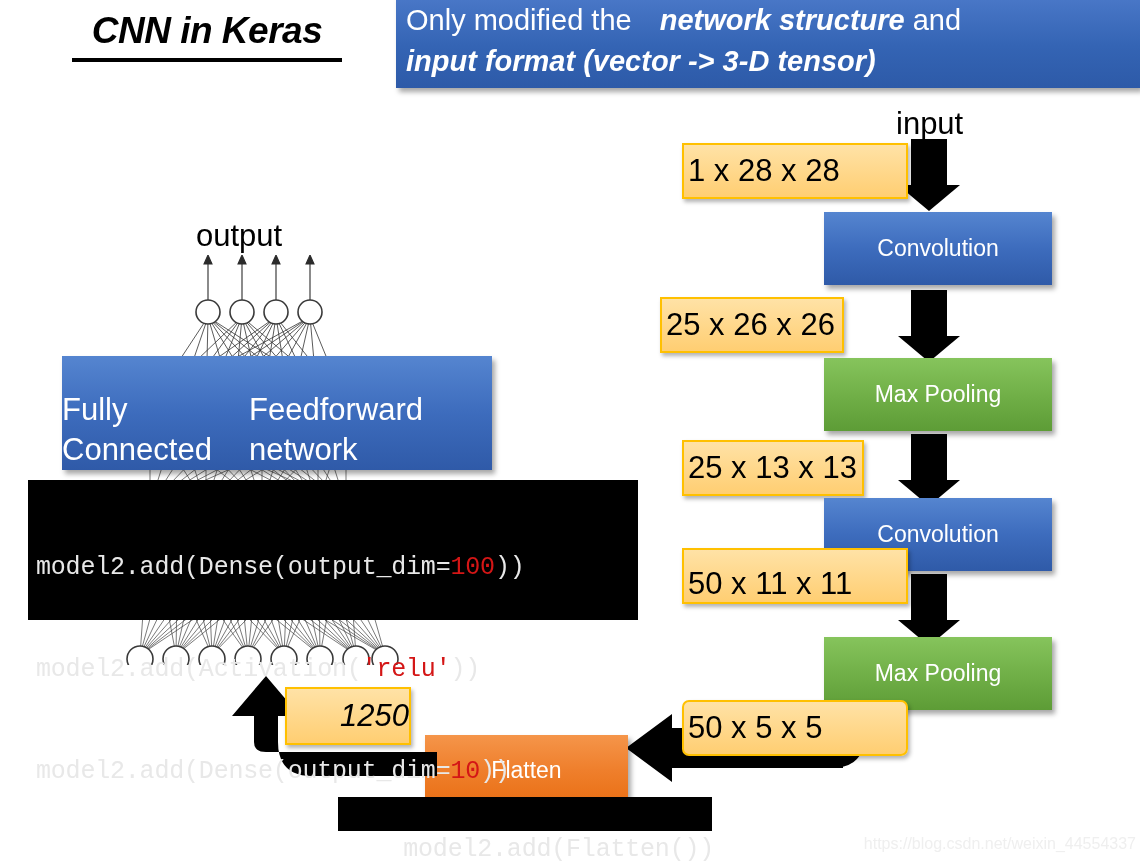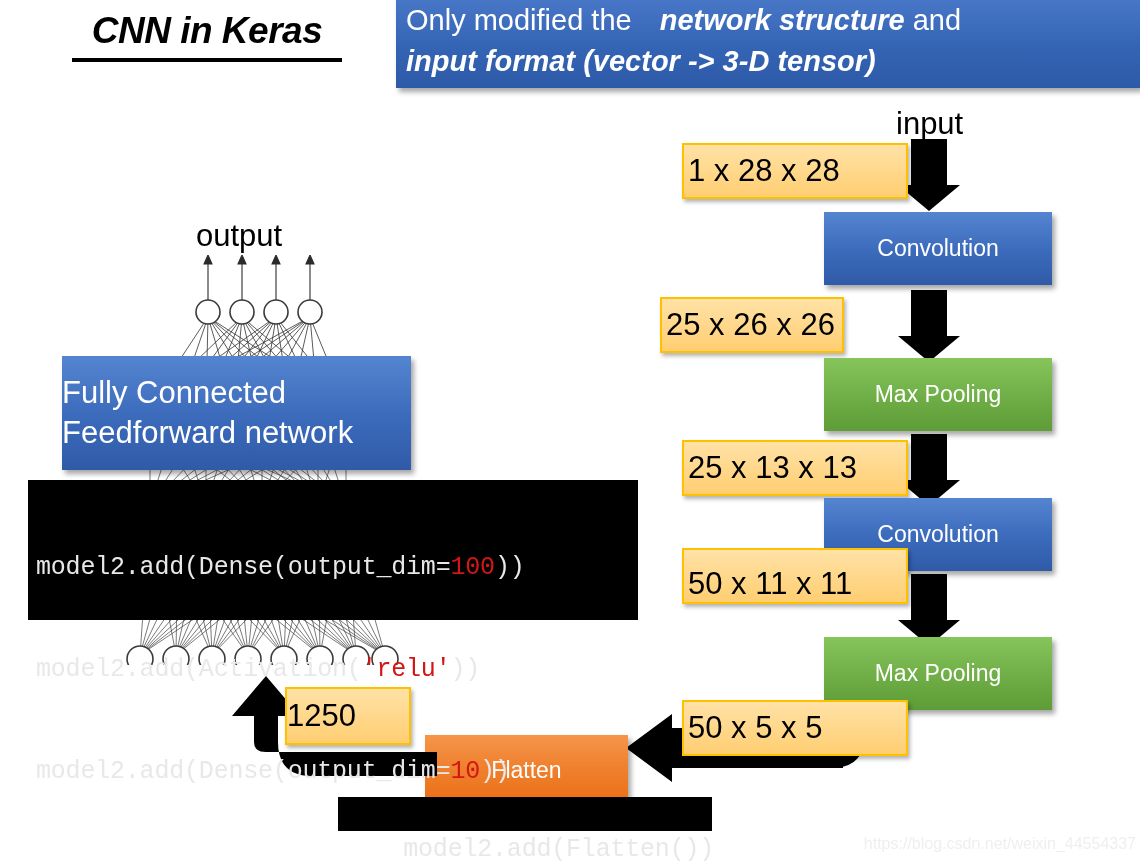--- a/index.html
+++ b/index.html
@@ -69,25 +69,25 @@
   }
   .darrow .head{
     position:absolute;left:0;width:0;height:0;
     border-left:31px solid transparent;
     border-right:31px solid transparent;
     border-top:26px solid #000;
   }
 
   
   #fcbox{
-    left:62px; top:356px; width:349px; height:114px;
+    left:62px; top:356px; width:430px; height:114px;
     background:linear-gradient(180deg,#5585d0 0%,#3d6cbd 50%,#2f5aa8 100%);
     box-shadow:3px 4px 5px rgba(0,0,0,.35);
     color:#fff;font-size:31px;line-height:40px;
-    display:flex;flex-direction:column;align-items:flex-start;justify-content:center;
+    display:flex;flex-direction:row;align-items:flex-end;justify-content:center;
     box-sizing:border-box;
   }
 
   
   .code{
     background:#000;color:#e8e8e8;
     font-family:"Liberation Mono","DejaVu Sans Mono",monospace;
     font-size:25px; line-height:34px;
     white-space:pre;
     letter-spacing:-0.2px;
@@ -140,21 +140,21 @@
 
   <div class="abs opbox green" style="left:824px;top:358px;width:228px;height:73px;">
     <span>Max Pooling</span>
   </div>
 
   <div class="abs darrow" style="left:898px;top:434px;height:72px;">
     <div class="shaft" style="height:46px;"></div>
     <div class="head" style="top:46px;"></div>
   </div>
 
-  <div class="abs ybox" style="left:682px;top:440px;width:226px;height:56px;">
+  <div class="abs ybox" style="left:682px;top:440px;width:182px;height:56px;">
     <span>25 x 13 x 13</span>
   </div>
 
   <div class="abs opbox blue" style="left:824px;top:498px;width:228px;height:73px;">
     <span>Convolution</span>
   </div>
 
   <div class="abs darrow" style="left:898px;top:574px;height:72px;">
     <div class="shaft" style="height:46px;"></div>
     <div class="head" style="top:46px;"></div>
@@ -169,39 +169,39 @@
   </div>
 
   <div class="abs" style="left:612px;top:706px;width:330px;height:85px;">
     <svg width="330" height="85" viewBox="0 0 330 85">
       <path d="M 253 0 L 253 28 Q 253 62 219 62 L 60 62 L 60 76 L 14 42 L 60 8 L 60 22 L 219 22 Q 231 22 231 10 L 231 0 Z" fill="#000"></path>
       <path d="M 231 0 L 231 40 L 253 40 L 253 0 Z" fill="#000"></path>
       <path d="M 60 22 L 219 22 Q 231 22 231 34 L 231 62 L 219 62 L 60 62 Z" fill="#000"></path>
     </svg>
   </div>
 
-  <div class="abs ybox" style="left:682px;top:700px;width:226px;height:56px;">
+  <div class="abs ybox" style="left:682px;top:700px;width:226px;height:56px;border-radius:7px;">
     <span>50 x 5 x 5</span>
   </div>
 
   <div class="abs opbox orange" style="left:425px;top:735px;width:203px;height:70px;">
     <span>Flatten</span>
   </div>
 
   <div class="abs code" style="left:338px;top:797px;width:374px;height:34px;padding:2px 6px;box-sizing:border-box;">
     <span>model2.add(Flatten())</span>
   </div>
 
   <div class="abs" style="left:222px;top:676px;width:215px;height:110px;">
     <svg width="215" height="110" viewBox="0 0 215 110">
       <path d="M 215 100 L 90 100 Q 56 100 56 66 L 56 40 L 78 40 L 44 0 L 10 40 L 32 40 L 32 66 Q 32 76 44 76 L 215 76 Z" fill="#000"></path>
     </svg>
   </div>
 
-  <div class="abs ybox" style="left:285px;top:687px;width:126px;height:58px;justify-content:flex-start;padding-left:0;">
+  <div class="abs ybox" style="left:285px;top:687px;width:126px;height:58px;justify-content:flex-end;padding-left:0;font-style:italic;">
     <span>1250</span>
   </div>
 
   <div class="abs plain-label" style="left:196px;top:218px;">output</div>
 
   <div class="abs" style="left:120px;top:255px;width:310px;height:410px;">
     <svg width="310" height="410" viewBox="0 0 310 410">
       <g stroke="#2b2b2b" stroke-width="1.1" fill="none">
 
         <line x1="88" y1="50" x2="88" y2="6"></line>

